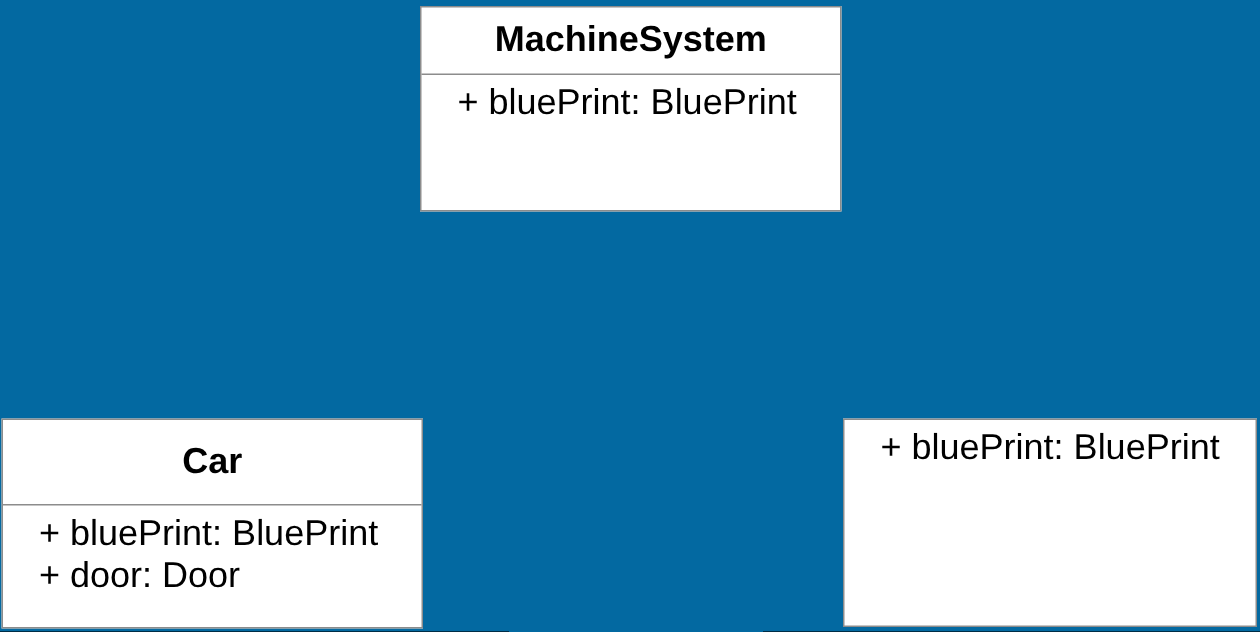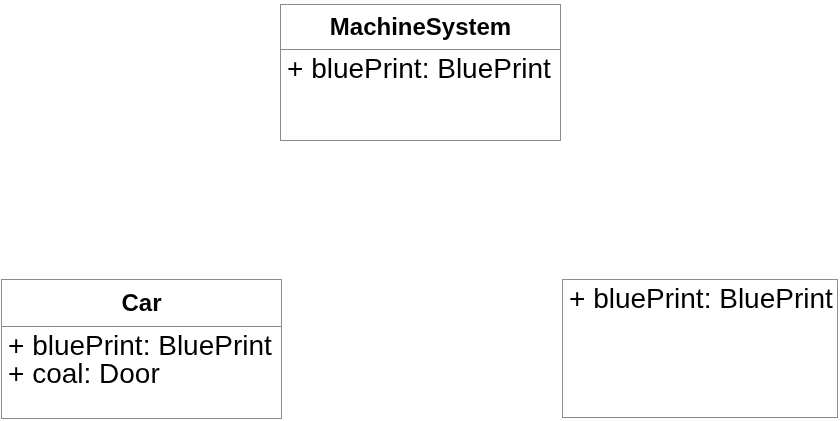--- a/index.html
+++ b/index.html
@@ -4,21 +4,21 @@
 <style>
   html, body {
     margin: 0;
     padding: 0;
     background: #000000;
   }
   .canvas {
     position: relative;
     width: 840px;
     height: 421px;
-    background: #ffffff;
+    background: #0369a1;
     overflow: hidden;
     font-family: "Liberation Sans", sans-serif;
     color: #000000;
   }
   .uml-class {
     position: absolute;
     background: #ffffff;
     border: 1px solid #8c8c8c;
     box-sizing: border-box;
   }
@@ -26,52 +26,52 @@
     display: flex;
     align-items: center;
     justify-content: center;
     font-weight: bold;
     font-size: 24px;
     border-bottom: 1px solid #8c8c8c;
     box-sizing: border-box;
     white-space: nowrap;
   }
   .uml-class-attrs {
-    padding: 5px 6px;
-    font-size: 28px;
+    padding: 5px 24px;
+    font-size: 24px;
     line-height: 28px;
   }
   .uml-attr {
     white-space: nowrap;
   }
   
   #node-machinesystem { left: 280px; top: 4px;   width: 281px; height: 137px; }
   #node-machinesystem .uml-class-title { height: 45px; }
   #node-car           { left: 1px;   top: 279px; width: 281px; height: 140px; }
-  #node-car .uml-class-title { height: 47px; }
+  #node-car .uml-class-title { height: 57px; }
   #node-train         { left: 562px; top: 279px; width: 276px; height: 139px; }
   #node-train .uml-class-title { height: 48px; }
 </style>
 </head>
 <body>
 
 <div class="canvas">
 
   <div class="uml-class" id="node-machinesystem">
     <div class="uml-class-title">MachineSystem</div>
     <div class="uml-class-attrs">
       <div class="uml-attr">+ bluePrint: BluePrint</div>
     </div>
   </div>
 
   <div class="uml-class" id="node-car">
     <div class="uml-class-title">Car</div>
     <div class="uml-class-attrs">
       <div class="uml-attr">+ bluePrint: BluePrint</div>
-      <div class="uml-attr">+ coal: Door</div>
+      <div class="uml-attr">+ door: Door</div>
     </div>
   </div>
 
   <div class="uml-class" id="node-train">
     <div class="uml-class-attrs">
       <div class="uml-attr">+ bluePrint: BluePrint</div>
     </div>
   </div>
 
 </div>

